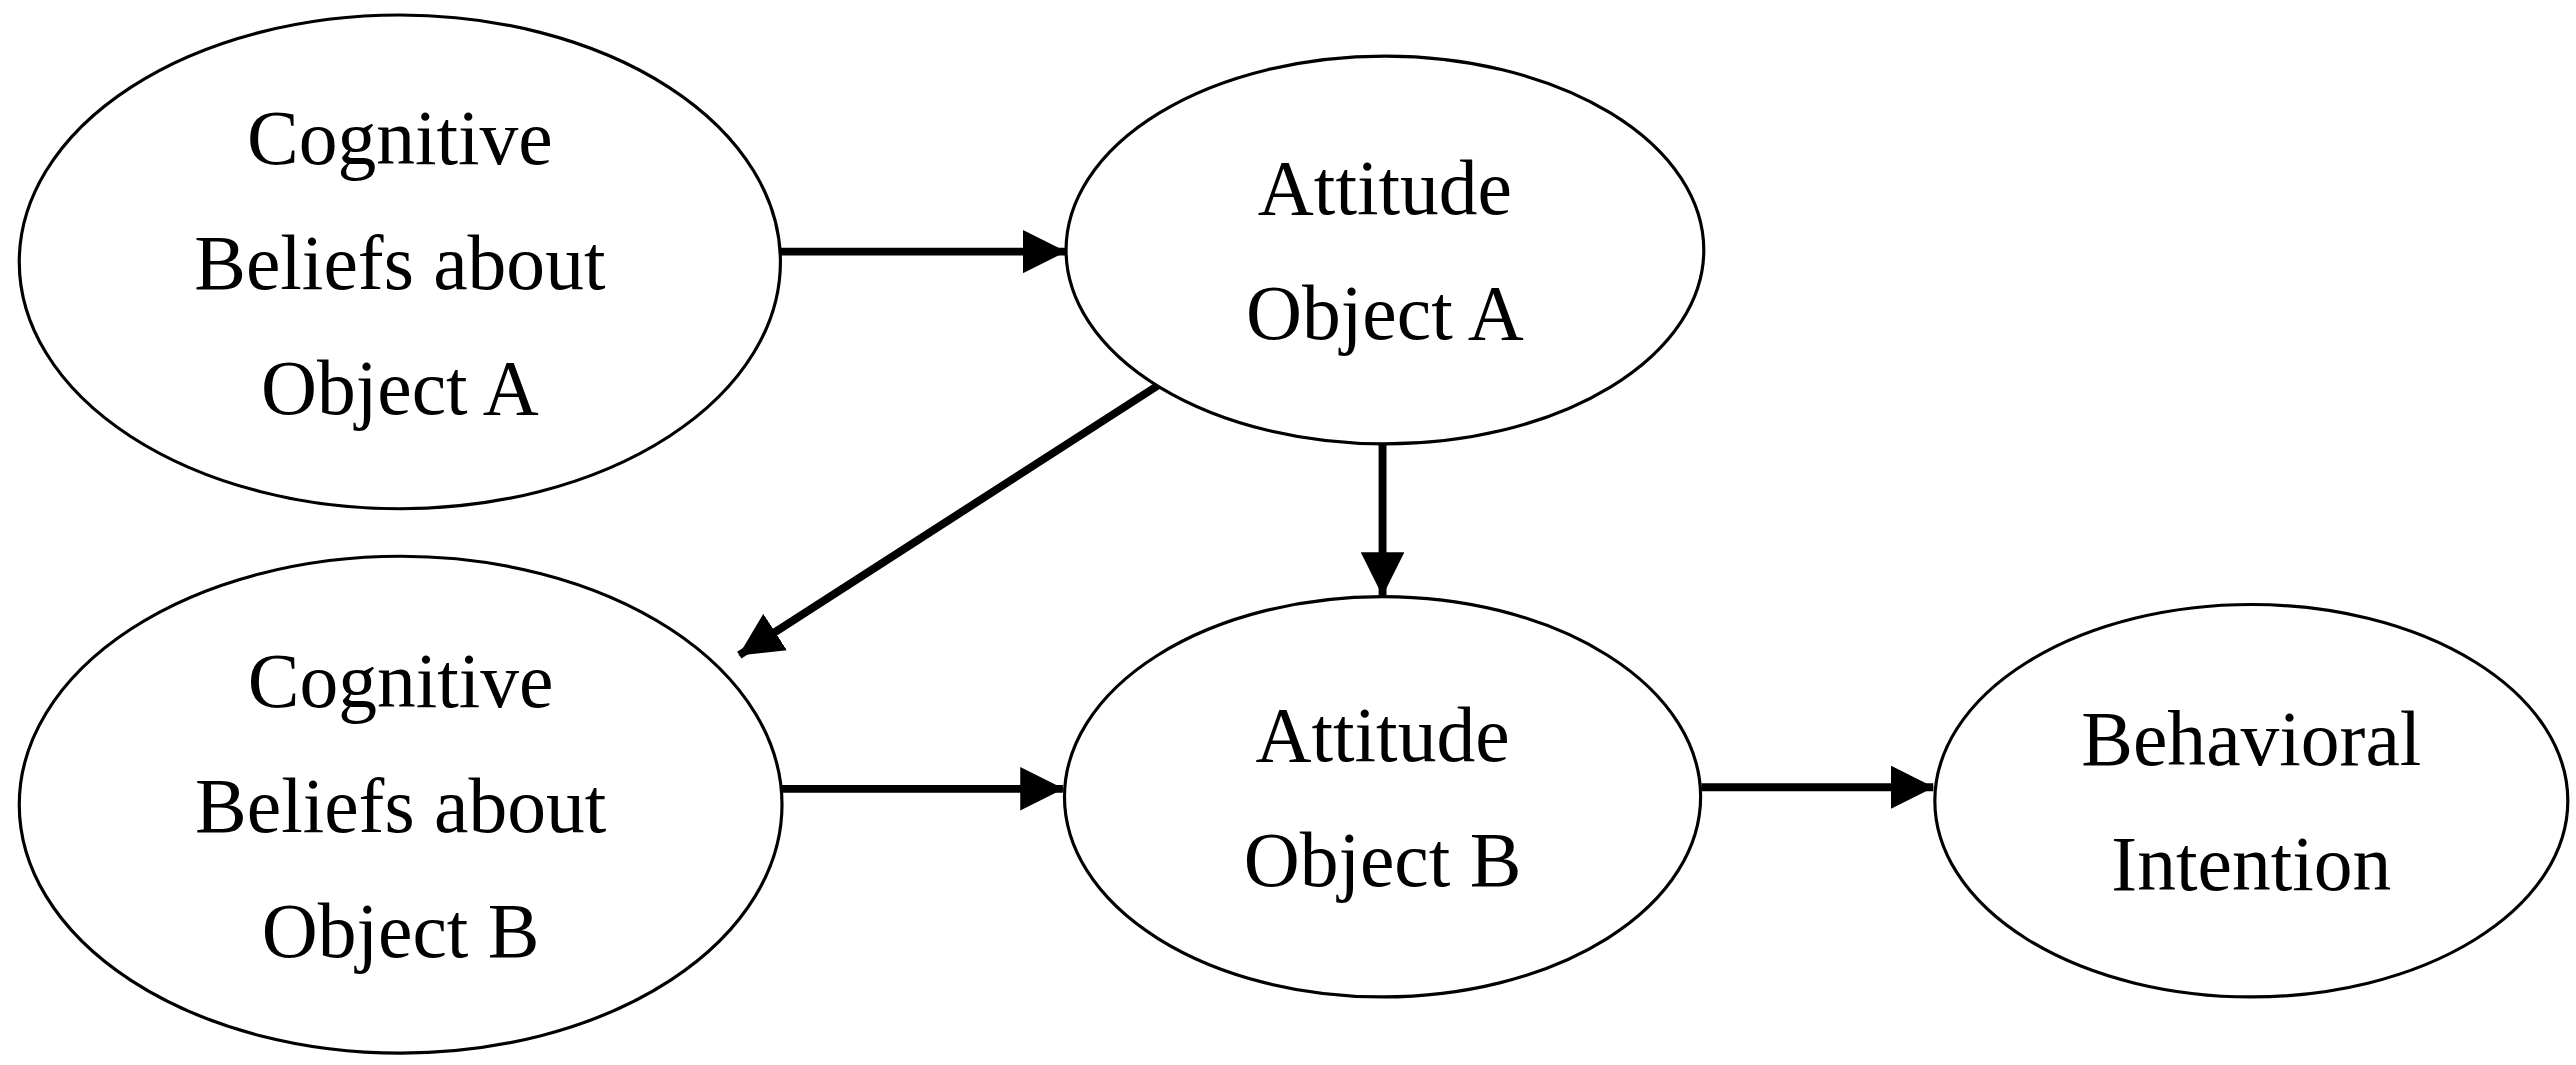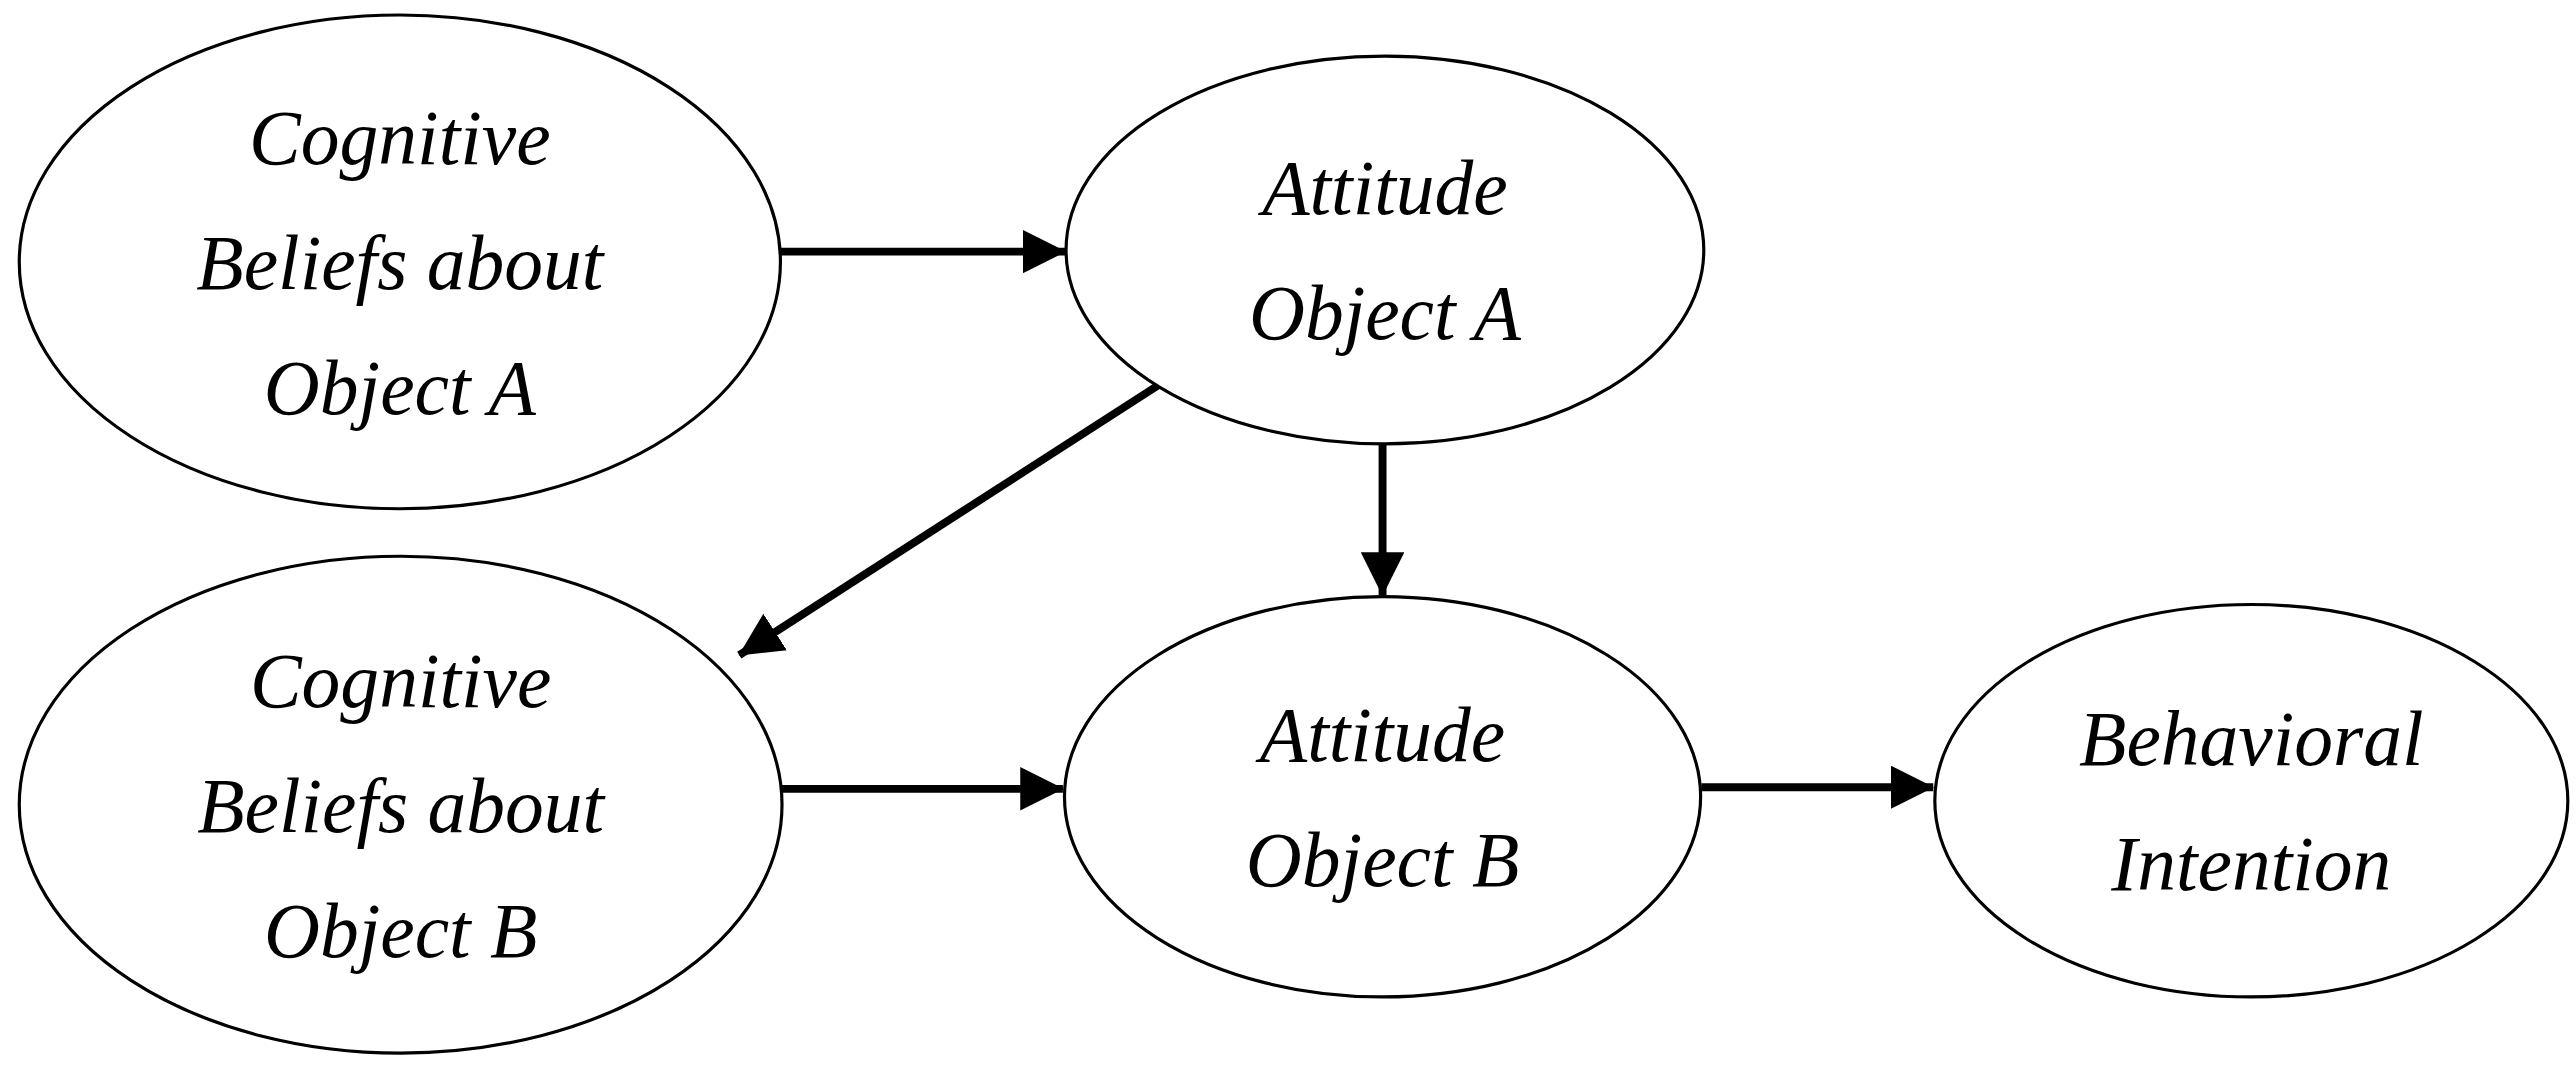--- a/index.html
+++ b/index.html
@@ -6,21 +6,20 @@
     margin: 0;
     padding: 0;
     background: #ffffff;
   }
   .canvas-wrap {
     position: relative;
     width: 2576px;
     height: 1065px;
     background: #ffffff;
     overflow: hidden;
-    font-style: italic;
   }
   svg.diagram {
     display: block;
     width: 2576px;
     height: 1065px;
   }
   .node-shape {
     fill: #ffffff;
     stroke: #000000;
     stroke-width: 4px;

